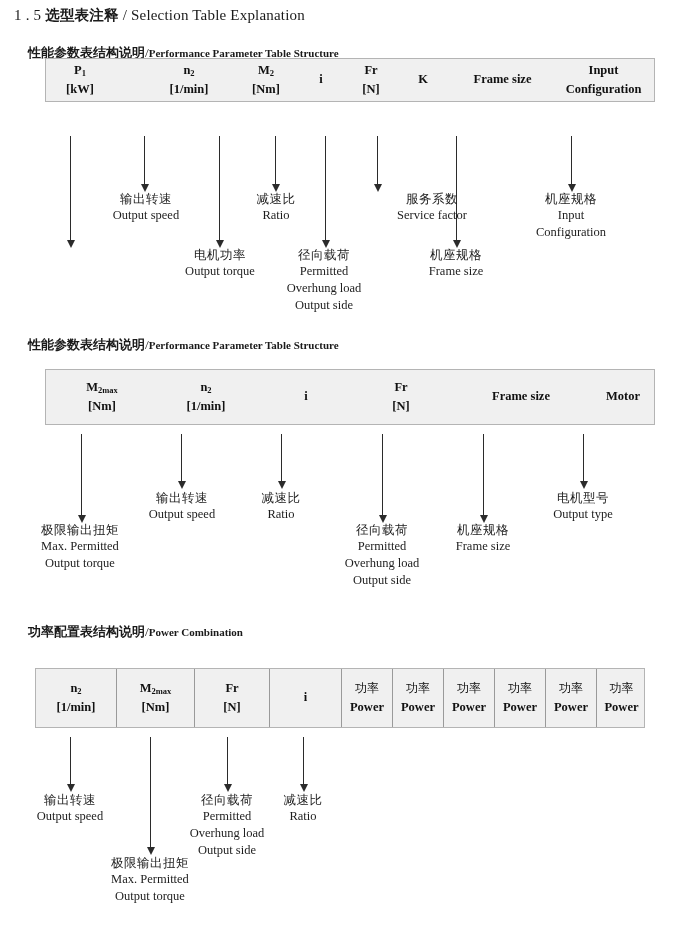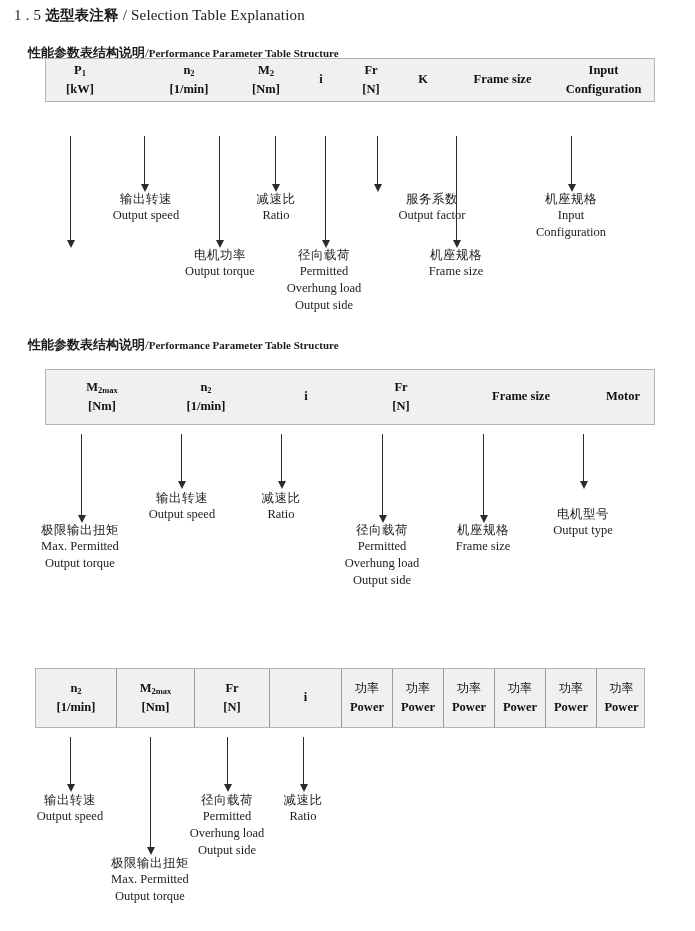--- a/index.html
+++ b/index.html
@@ -190,21 +190,21 @@
     <span class="en">Ratio</span>
   </div>
   <div class="lbl" style="left:324px; top:246px;">
     <span class="cn">径向载荷</span>
     <span class="en">Permitted</span>
     <span class="en">Overhung load</span>
     <span class="en">Output side</span>
   </div>
   <div class="lbl" style="left:400px; top:190px;margin-left:32px;">
     <span class="cn">服务系数</span>
-    <span class="en">Output factor</span>
+    <span class="en">Service factor</span>
   </div>
   <div class="lbl" style="left:456px; top:246px;">
     <span class="cn">机座规格</span>
     <span class="en">Frame size</span>
   </div>
   <div class="lbl" style="left:571px; top:190px;">
     <span class="cn">机座规格</span>
     <span class="en">Input</span>
     <span class="en">Configuration</span>
   </div>
@@ -260,25 +260,28 @@
   <div class="lbl" style="left:382px; top:521px;">
     <span class="cn">径向载荷</span>
     <span class="en">Permitted</span>
     <span class="en">Overhung load</span>
     <span class="en">Output side</span>
   </div>
   <div class="lbl" style="left:483px; top:521px;">
     <span class="cn">机座规格</span>
     <span class="en">Frame size</span>
   </div>
-  <div class="lbl" style="left:583px; top:489px;margin-top:16px;">
+  <div class="lbl" style="left:583px; top:489px;">
     <span class="cn">电机型号</span>
     <span class="en">Output type</span>
   </div>
 
+  <div class="sec-head" style="top:623px">
+    <span class="cn">功率配置表结构说明</span><span class="sl">/</span><span class="en">Power Combination</span>
+  </div>
 
   <div class="tbl" style="left:35px; top:668px; width:610px; height:60px;">
     <div class="tbl-cell" style="left:0px; width:80px;">
       <span class="ln">n<span class="sml">2</span></span>
       <span class="ln">[1/min]</span>
     </div>
     <div class="tbl-cell bordered" style="left:80px; width:78px;">
       <span class="ln">M<span class="sml">2max</span></span>
       <span class="ln">[Nm]</span>
     </div>

